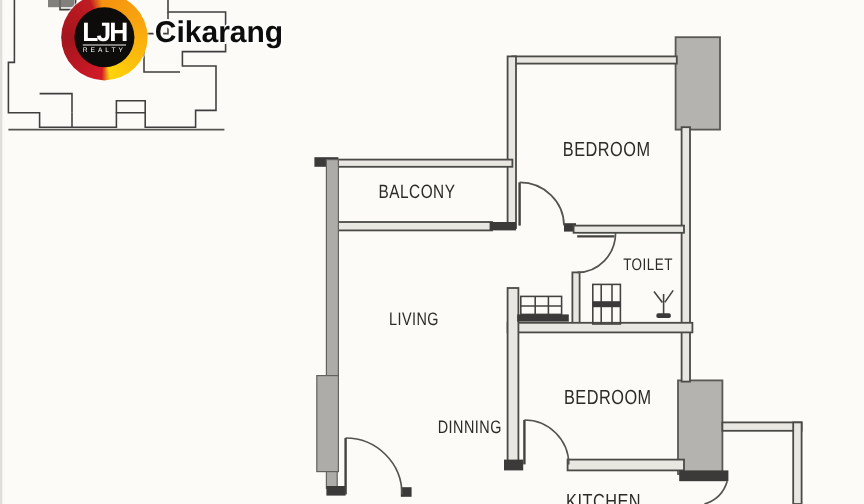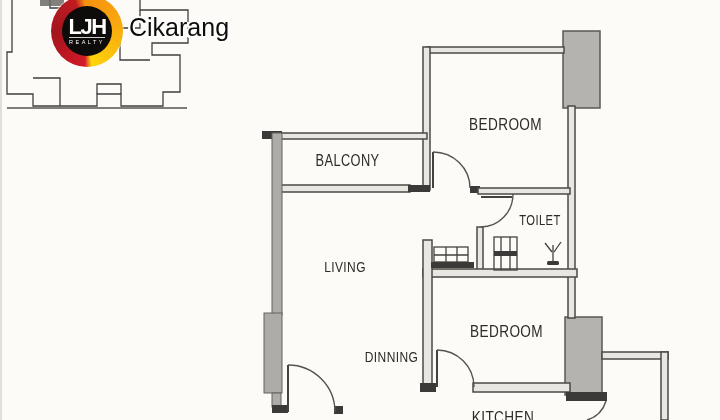--- a/index.html
+++ b/index.html
@@ -34,21 +34,21 @@
   .logo{position:absolute;left:51px;top:-5px;width:72px;height:72px;border-radius:50%;
         background:conic-gradient(from 0deg,
           #f5920f 0deg,#f9a60f 70deg,#fcc30c 140deg,#ffd60a 172deg,
           #d31a28 184deg,#a3151d 265deg,#c01b22 338deg,#f5920f 356deg);
         display:flex;align-items:center;justify-content:center;box-shadow:0 0 0 1px rgba(255,255,255,.6);}
   .logo-inner{width:50px;height:50px;border-radius:50%;background:#0d0c0a;
         display:flex;flex-direction:column;align-items:center;justify-content:center;}
   .logo-text{color:#fff;font-size:22px;font-weight:bold;letter-spacing:-1.5px;line-height:18px;}
   .logo-subtext{color:#fff;font-size:5.5px;letter-spacing:2.5px;border-top:0.5px solid #cfcfcf;
         padding-top:1px;margin-top:1px;}
-  .location-title{position:absolute;left:129px;top:13px;font-size:25px;font-weight:normal;color:#0d0d0d;
+  .location-title{position:absolute;left:129px;top:13px;font-size:25px;font-weight:bold;color:#0d0d0d;
         letter-spacing:0px;
         text-shadow:-2px 0 0 #fdfdfb,2px 0 0 #fdfdfb,0 -2px 0 #fdfdfb,0 2px 0 #fdfdfb,2px 2px 0 #fdfdfb,-2px 2px 0 #fdfdfb;}
   .scan-edge{position:absolute;left:0;top:0;width:2px;height:420px;background:#c9c8c5;opacity:.55;}
 </style>
 </head>
 <body>
 
 <div class="canvas">
 
   <div class="scan-edge"></div>

